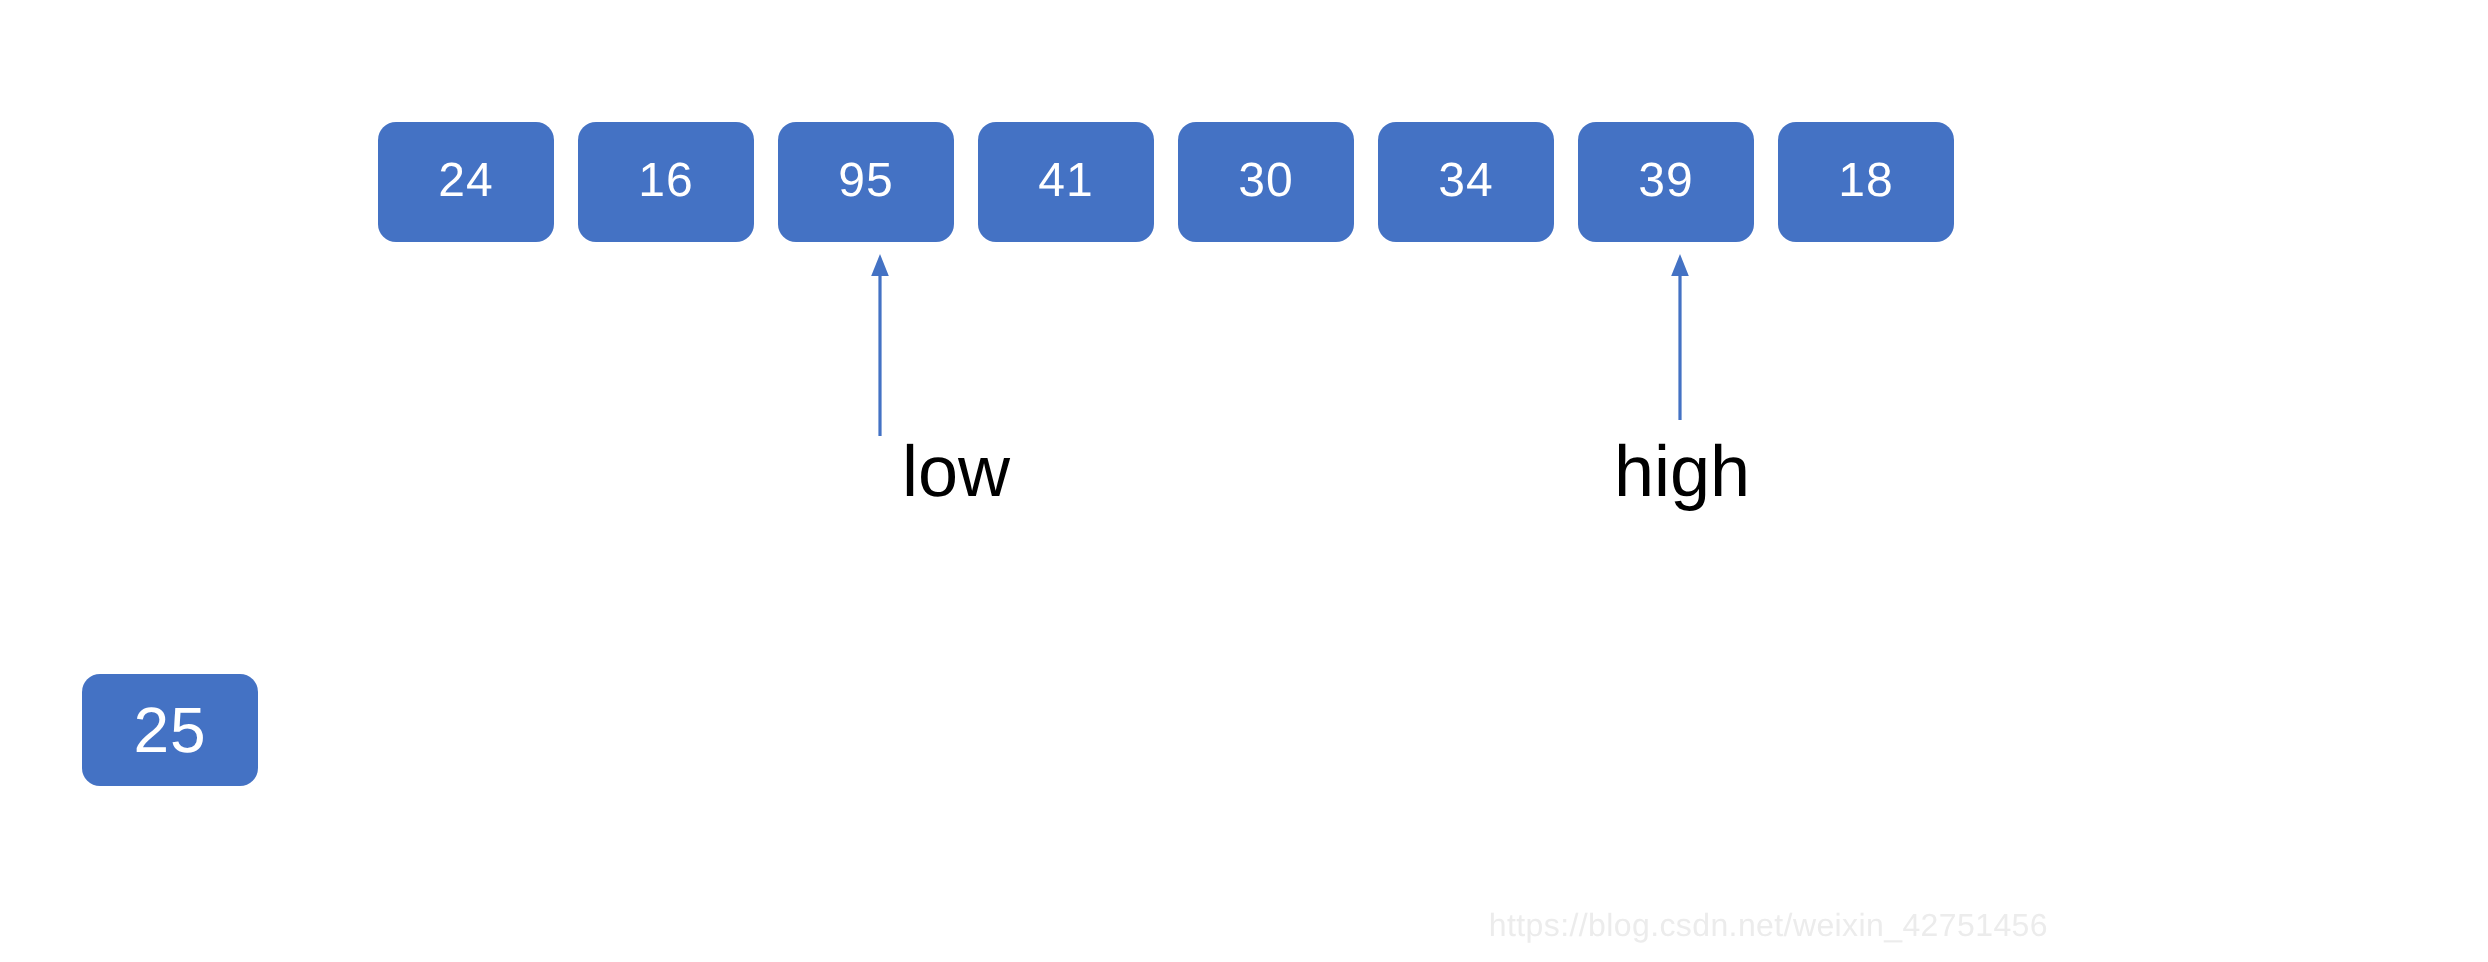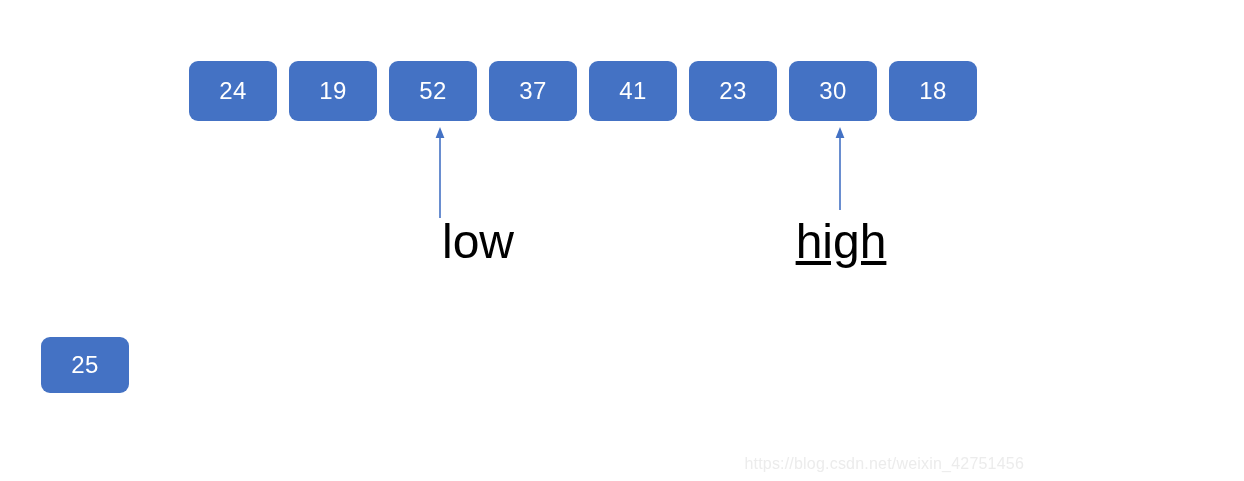--- a/index.html
+++ b/index.html
@@ -61,21 +61,21 @@
     border-radius: 9px;
     background: #4472C4;
     display: flex;
     align-items: center;
     justify-content: center;
     box-sizing: border-box;
   }
 
   .pivot-value {
     color: #ffffff;
-    font-size: 24px;
+    font-size: 32px;
     font-family: "Liberation Sans", sans-serif;
     line-height: 1;
     letter-spacing: 0.5px;
   }
 
   
   .pointer {
     position: absolute;
     top: 126px;
   }
@@ -83,34 +83,34 @@
   .pointer svg {
     display: block;
     overflow: visible;
   }
 
   .pointer-label {
     position: absolute;
     top: 92px;
     white-space: nowrap;
     color: #000000;
-    font-size: 48px;
+    font-size: 36px;
     font-family: "Liberation Sans", sans-serif;
     font-weight: 400;
     line-height: 1;
     transform: translateX(-50%);
     left: 1px;
   }
 
   #pointer-low  { left: 433px; }
   #pointer-high { left: 833px; }
 
   
   #pointer-low .pointer-label  { left: 45px; transform: translateX(-50%); }
-  #pointer-high .pointer-label { left: 8px;  transform: translateX(-50%); text-decoration: underline; }
+  #pointer-high .pointer-label { left: 8px;  transform: translateX(-50%); }
 
   
   .watermark {
     position: absolute;
     right: 8px;
     bottom: 8px;
     color: #ececec;
     font-size: 16px;
     font-family: "Liberation Sans", sans-serif;
     letter-spacing: 0.2px;
@@ -122,44 +122,44 @@
 
 <div id="canvas">
 
   <div class="array-row">
 
     <div class="cell">
       <span class="cell-value">24</span>
     </div>
 
     <div class="cell">
-      <span class="cell-value">19</span>
+      <span class="cell-value">16</span>
     </div>
 
     <div class="cell">
-      <span class="cell-value">52</span>
+      <span class="cell-value">95</span>
     </div>
 
-    <div class="cell">
-      <span class="cell-value">37</span>
-    </div>
 
     <div class="cell">
       <span class="cell-value">41</span>
     </div>
 
-    <div class="cell">
-      <span class="cell-value">23</span>
-    </div>
 
     <div class="cell">
       <span class="cell-value">30</span>
     </div>
 
+    <div class="cell">
+      <span class="cell-value">34</span>
+    </div>
 
+    <div class="cell">
+      <span class="cell-value">39</span>
+    </div>
 
     <div class="cell">
       <span class="cell-value">18</span>
     </div>
 
   </div>
 
   <div class="pointer" id="pointer-low">
     <svg width="14" height="92" viewBox="0 0 14 92">
       <line x1="7" y1="92" x2="7" y2="10" stroke="#4472C4" stroke-width="1.6"></line>

